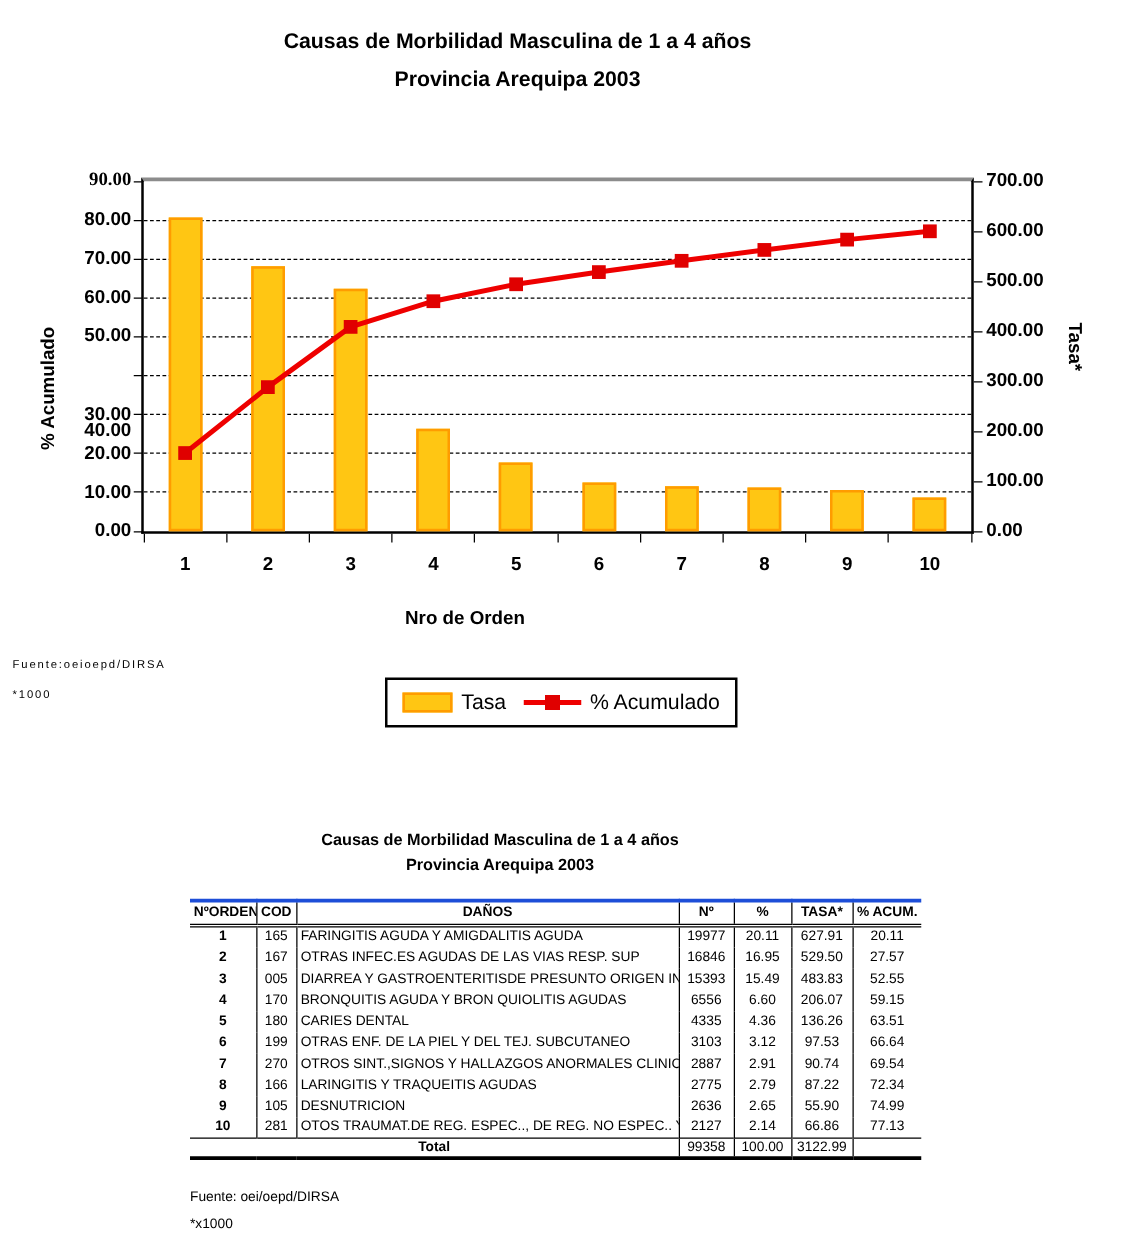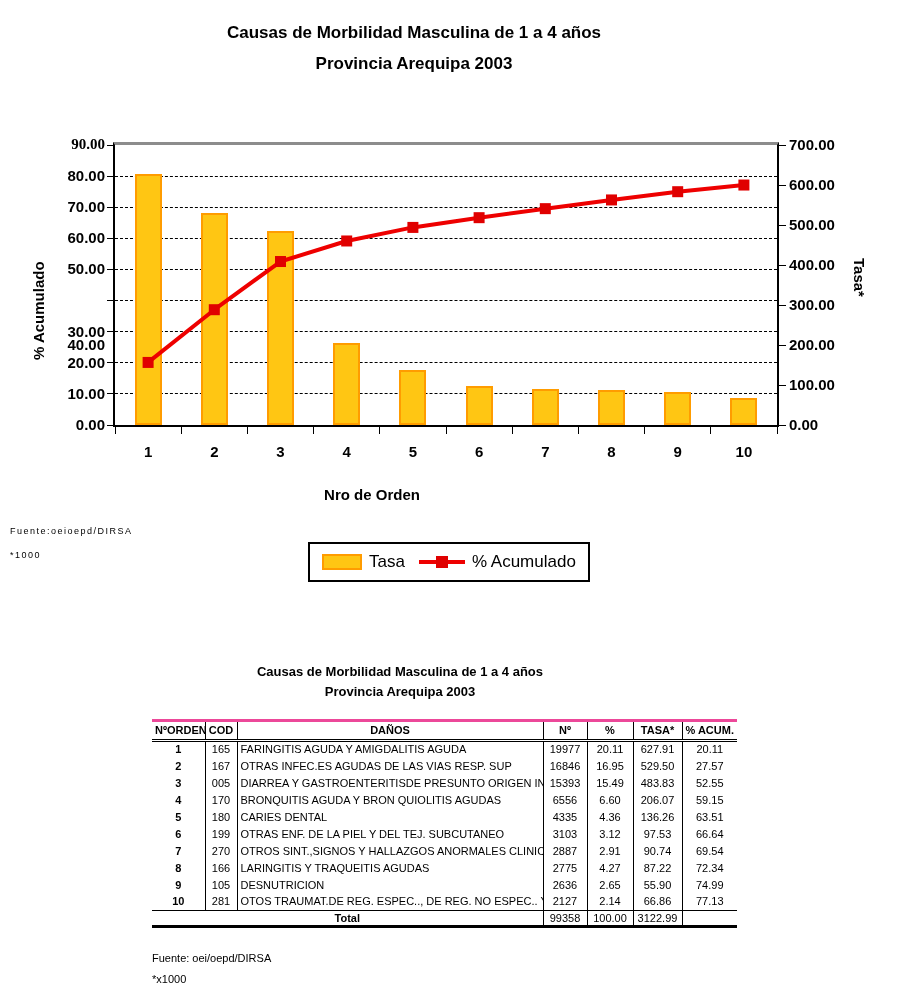--- a/index.html
+++ b/index.html
@@ -29,21 +29,21 @@
             font-size:17px; }
   .legend-swatch { width:40px; height:16px; margin-right:7px; }
   .legend-line { position:relative; width:46px; height:4px; margin:0 7px 0 14px; }
   .legend-line .mk { position:absolute; left:17px; top:-4px; width:12px; height:12px; }
 
   
   .table-title { left:100px; top:662px; width:600px; text-align:center;
                  font-size:13px; font-weight:bold; line-height:1.55; }
   .data-table { left:152px; top:719px; }
   table { border-collapse:collapse; table-layout:fixed; width:585px;
-          font-size:11px; line-height:1; border-top:3px solid #ec4899; }
+          font-size:11px; line-height:1; border-top:3px solid #1d4ed8; }
   th, td { padding:0 3px; overflow:hidden; white-space:nowrap; }
   th + th, td + td { border-left:1px solid #000; }
   thead th { border-bottom:3px double #000; height:20px; font-weight:bold;
              text-align:center; }
   tbody td { height:17px; text-align:center; }
   tbody td.danos { text-align:left; }
   tbody td.orden { font-weight:bold; }
   tfoot td { border-top:1px solid #000; border-bottom:3px solid #000; height:16px;
              text-align:center; }
   tfoot td.total-label { font-weight:bold; }
@@ -256,21 +256,21 @@
             <td class="n">2887</td>
             <td class="pct">2.91</td>
             <td class="tasa">90.74</td>
             <td class="acum">69.54</td>
           </tr>
           <tr>
             <td class="orden">8</td>
             <td class="cod">166</td>
             <td class="danos">LARINGITIS Y TRAQUEITIS AGUDAS</td>
             <td class="n">2775</td>
-            <td class="pct">4.27</td>
+            <td class="pct">2.79</td>
             <td class="tasa">87.22</td>
             <td class="acum">72.34</td>
           </tr>
           <tr>
             <td class="orden">9</td>
             <td class="cod">105</td>
             <td class="danos">DESNUTRICION</td>
             <td class="n">2636</td>
             <td class="pct">2.65</td>
             <td class="tasa">55.90</td>

